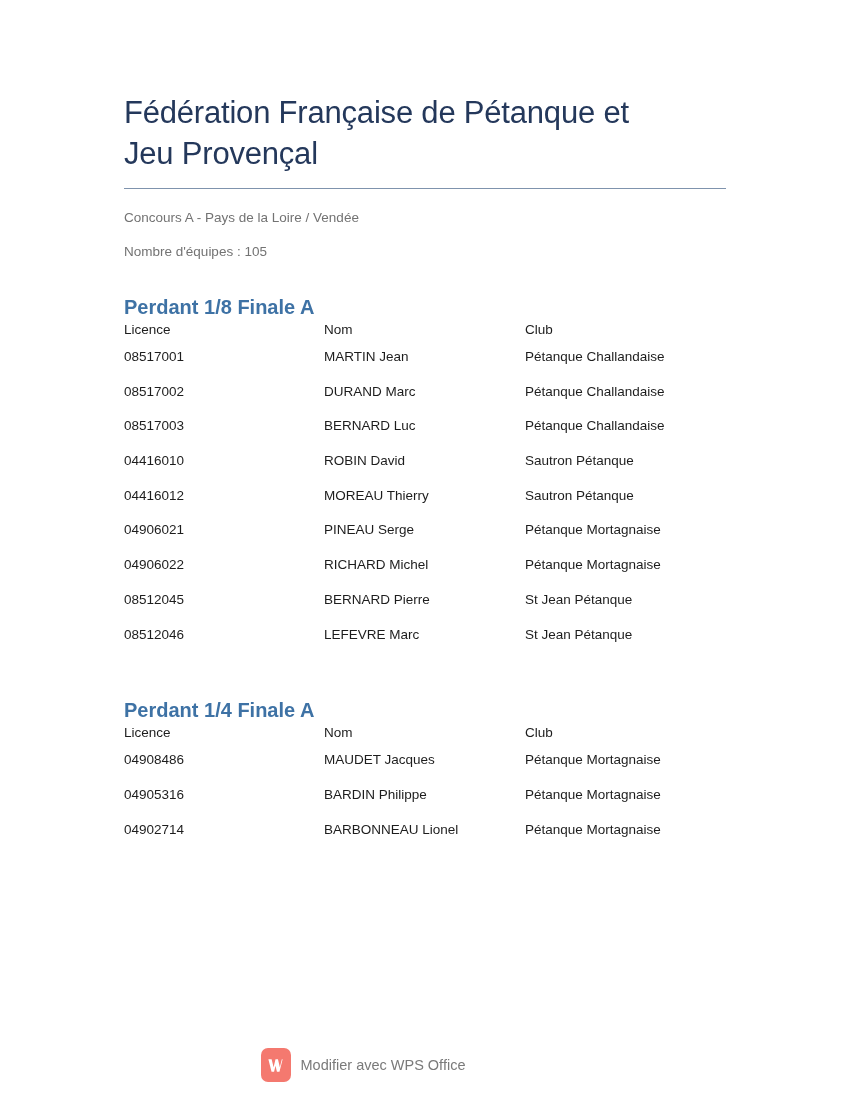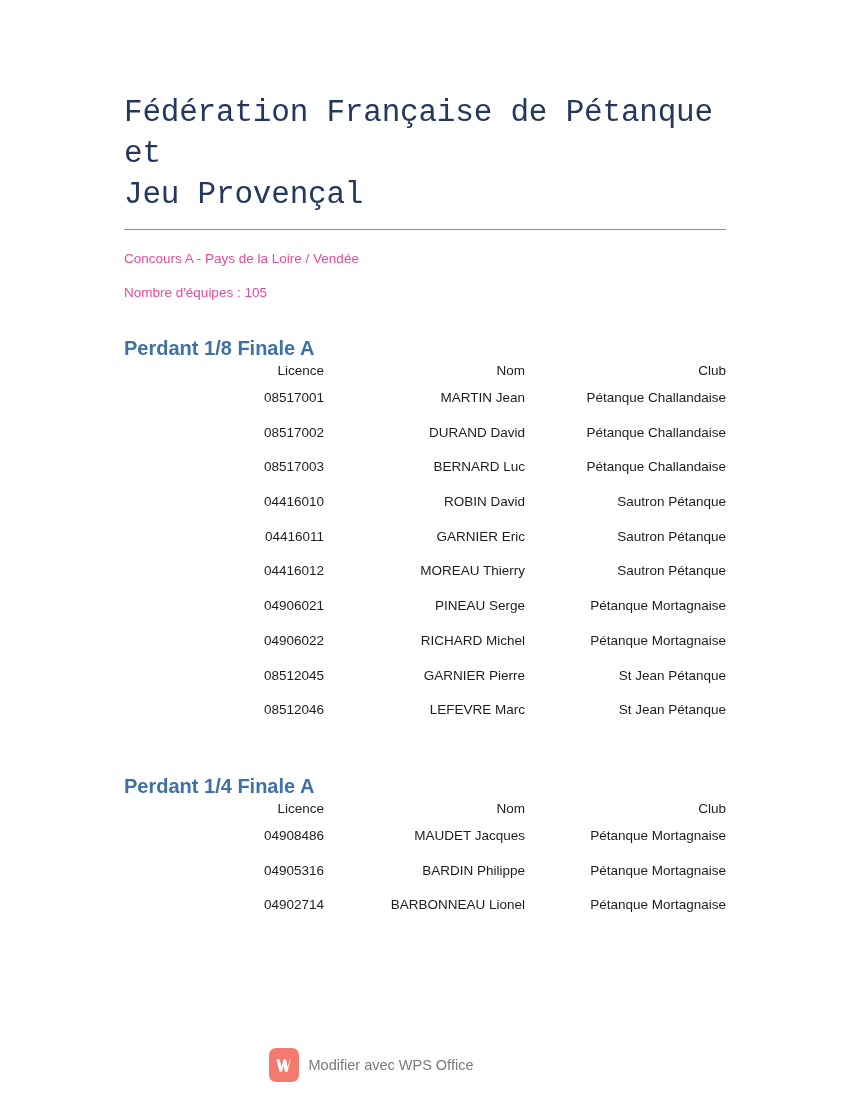--- a/index.html
+++ b/index.html
@@ -35,38 +35,37 @@
   
   .doc-title {
     margin: 0;
     padding-top: 92px;
     font-size: 31px;
     line-height: 41px;
     font-weight: 400;
     color: #24385b;
     letter-spacing: -0.2px;
     white-space: pre-line;
-    font-family: Liberation Mono, monospace;
   }
 
   .title-rule {
     margin-top: 14px;
     width: 602px;
     height: 1px;
     background: #7f93ad;
   }
 
   
   .meta {
     margin-top: 21px;
   }
   .meta-line {
     font-size: 13.5px;
     line-height: 16px;
-    color: #ec4899;
+    color: #737373;
     margin-bottom: 18px;
     white-space: nowrap;
   }
   .meta-line:last-child {
     margin-bottom: 0;
   }
 
   
   .section {
     margin-top: 36px;
@@ -88,21 +87,21 @@
     border-collapse: collapse;
     width: 602px;
     table-layout: fixed;
   }
   table.entries col.c-licence { width: 200px; }
   table.entries col.c-nom     { width: 201px; }
   table.entries col.c-club    { width: 201px; }
 
   table.entries th,
   table.entries td {
-    text-align: right;
+    text-align: left;
     padding: 0;
     font-size: 13.5px;
     line-height: 16px;
     font-weight: 400;
     color: #1d1d1d;
     vertical-align: top;
     white-space: nowrap;
   }
 
   table.entries thead th {
@@ -116,21 +115,20 @@
   
   .wps-badge {
     position: absolute;
     left: 0;
     top: 1048px;
     width: 726px;
     display: flex;
     align-items: center;
     justify-content: center;
     gap: 10px;
-    margin-left: 8px;
   }
   .wps-icon {
     width: 30px;
     height: 34px;
     border-radius: 7px;
     background: #f4796f;
     display: flex;
     align-items: center;
     justify-content: center;
     flex: 0 0 auto;
@@ -177,56 +175,51 @@
               </tr>
             </thead>
             <tbody>
               <tr>
                 <td>08517001</td>
                 <td>MARTIN Jean</td>
                 <td>Pétanque Challandaise</td>
               </tr>
               <tr>
                 <td>08517002</td>
-                <td>DURAND David</td>
+                <td>DURAND Marc</td>
                 <td>Pétanque Challandaise</td>
               </tr>
               <tr>
                 <td>08517003</td>
                 <td>BERNARD Luc</td>
                 <td>Pétanque Challandaise</td>
               </tr>
               <tr>
                 <td>04416010</td>
                 <td>ROBIN David</td>
                 <td>Sautron Pétanque</td>
               </tr>
               <tr>
-                <td>04416011</td>
-                <td>GARNIER Eric</td>
-                <td>Sautron Pétanque</td>
-              </tr>
-              <tr>
                 <td>04416012</td>
                 <td>MOREAU Thierry</td>
                 <td>Sautron Pétanque</td>
               </tr>
               <tr>
                 <td>04906021</td>
                 <td>PINEAU Serge</td>
                 <td>Pétanque Mortagnaise</td>
               </tr>
               <tr>
                 <td>04906022</td>
                 <td>RICHARD Michel</td>
                 <td>Pétanque Mortagnaise</td>
               </tr>
               <tr>
                 <td>08512045</td>
-                <td>GARNIER Pierre</td>
+                <td>BERNARD Pierre</td>
                 <td>St Jean Pétanque</td>
               </tr>
               <tr>
                 <td>08512046</td>
                 <td>LEFEVRE Marc</td>
                 <td>St Jean Pétanque</td>
               </tr>
             </tbody>
           </table>
         </div>

